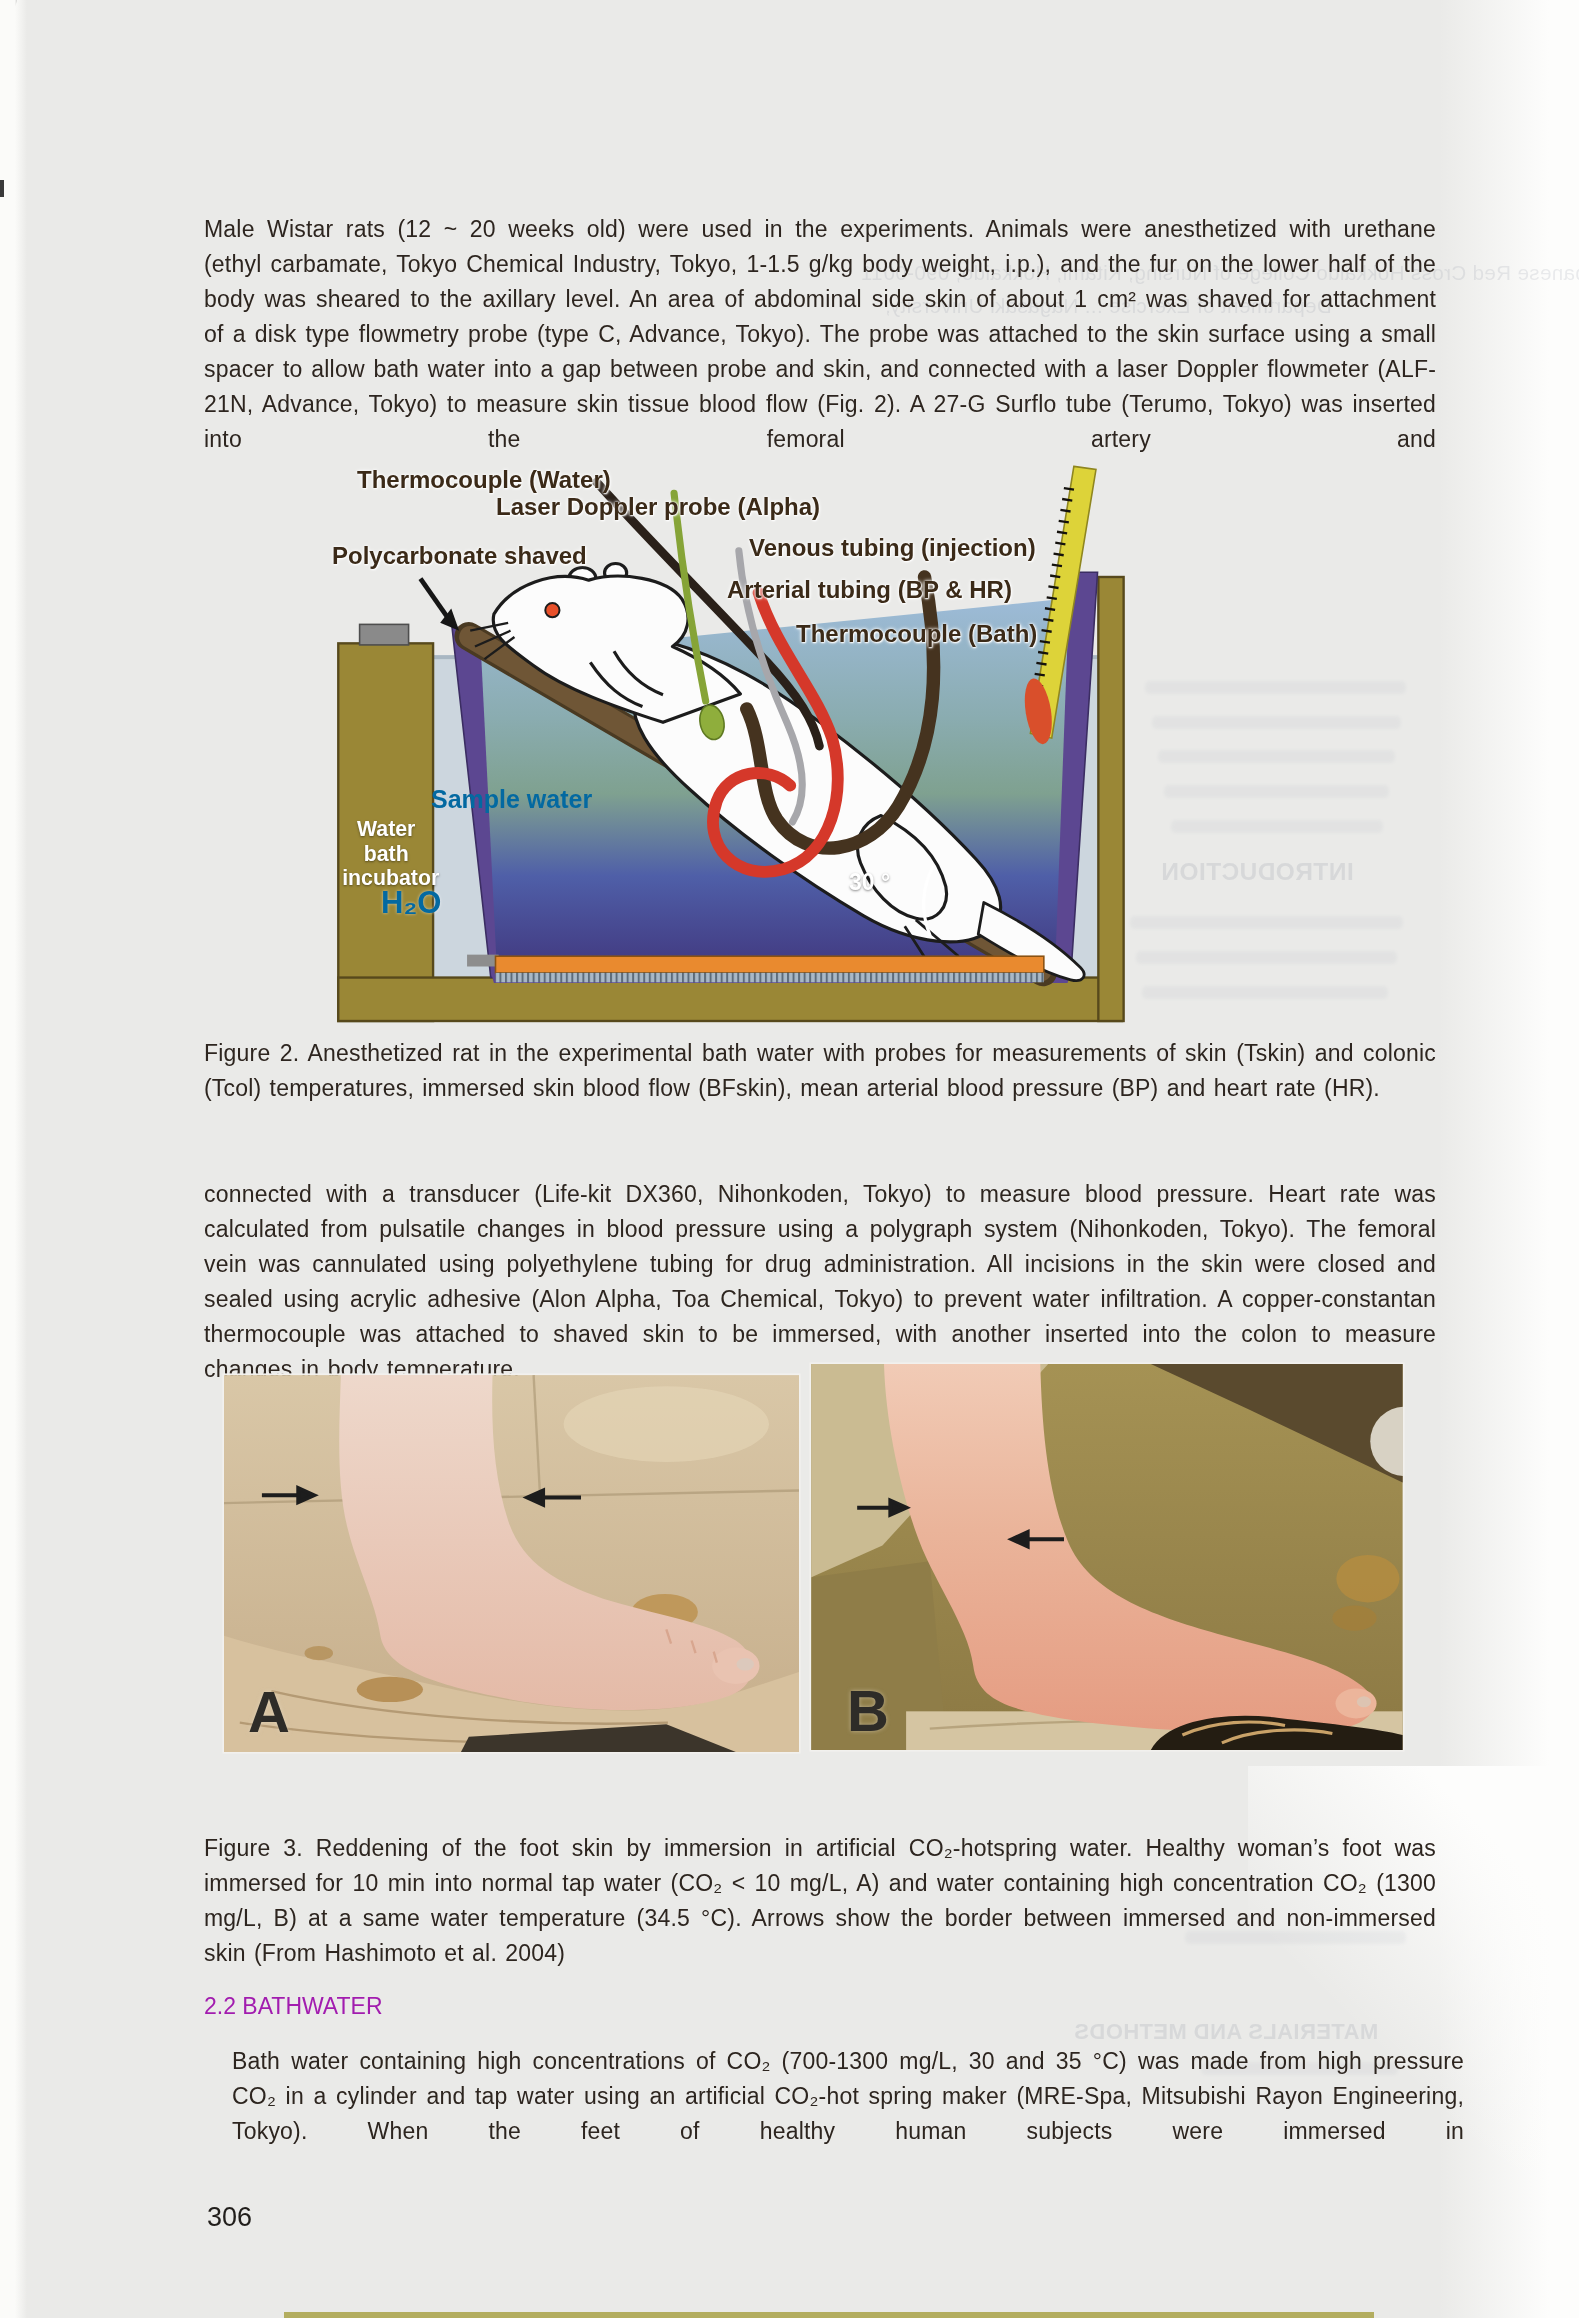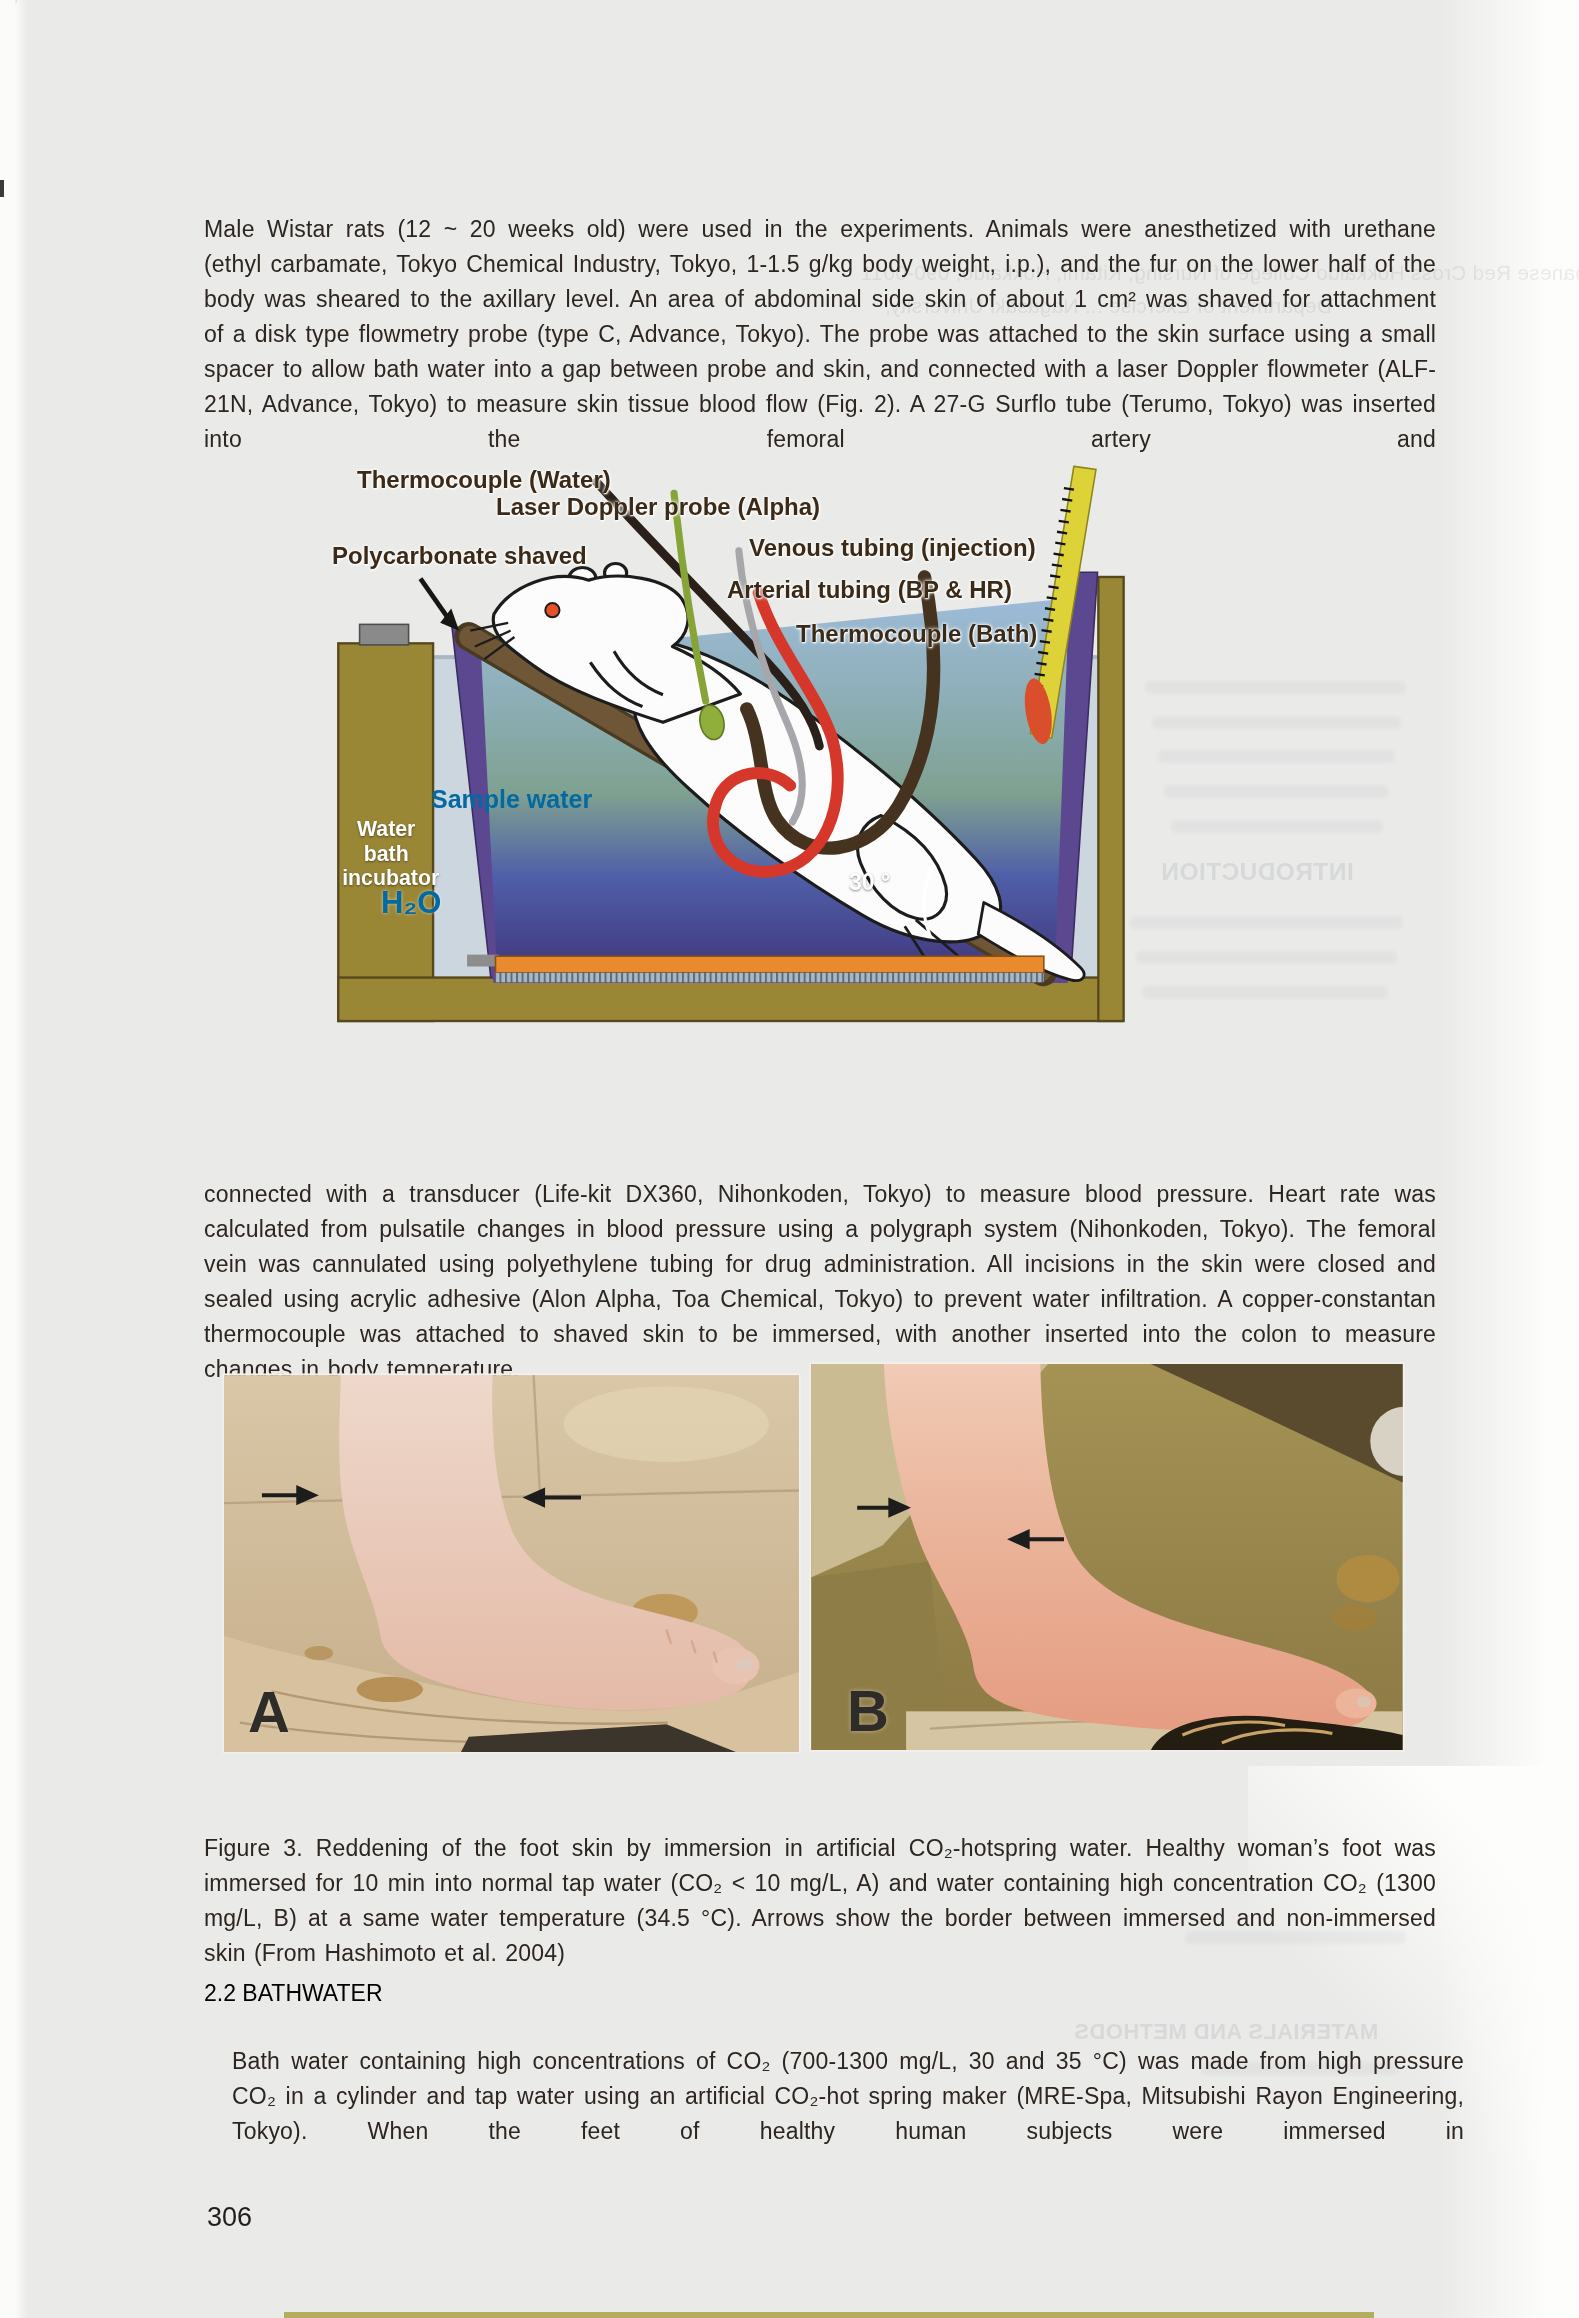--- a/index.html
+++ b/index.html
@@ -26,21 +26,21 @@
     position:absolute;left:204px;width:1232px;
     font-size:23px;line-height:35px;letter-spacing:0.2px;word-spacing:2px;
     text-align:justify;color:#2d251f;
   }
   .para.full-last{text-align-last:justify;}
   .caption{
     position:absolute;left:204px;width:1232px;
     font-size:23px;line-height:35px;letter-spacing:0.2px;word-spacing:1.6px;
     text-align:justify;color:#2d251f;
   }
-  .heading{position:absolute;left:204px;font-size:23px;color:#000000;}
+  .heading{position:absolute;left:204px;font-size:23px;color:#a21caf;margin-top:13px;}
   .page-number{position:absolute;left:207px;top:2202px;font-size:27px;color:#211e1b;}
 
   
   #fig2{position:absolute;left:328px;top:460px;width:798px;height:565px;}
   #fig2 svg{position:absolute;left:0;top:0;}
   .fig-label{
     position:absolute;font-weight:bold;font-size:24px;color:#3b2a18;white-space:nowrap;
     text-shadow:0 0 4px #fff,0 0 2.4px #fff,0.8px 0.8px 1.6px #fff;
   }
   .fig-label.white{color:#fff;text-shadow:0 0.8px 2.4px rgba(0,0,0,.45);}
@@ -173,20 +173,21 @@
     <div class="fig-label dark-inside" style="left:103px;top:325px;font-size:25px;">Sample water</div>
     <div class="fig-label white" style="left:14.2px;top:357px;width:88px;text-align:center;font-size:21.3px;line-height:24.5px;">
       <div>Water</div>
       <div>bath</div>
       <div>incubator</div>
     </div>
     <div class="fig-label dark-inside" style="left:53px;top:425px;font-size:31px;text-shadow:0 0 3.2px rgba(255,255,255,.6);">H₂O</div>
     <div class="fig-label white" style="left:521px;top:409px;font-size:23px;">30 °</div>
   </div>
 
+  <div class="caption" style="top:1036px;">Figure 2. Anesthetized rat in the experimental bath water with probes for measurements of skin (Tskin) and colonic (Tcol) temperatures, immersed skin blood flow (BFskin), mean arterial blood pressure (BP) and heart rate (HR).</div>
 
   <div class="para" style="top:1177px;">connected with a transducer (Life-kit DX360, Nihonkoden, Tokyo) to measure blood pressure. Heart rate was calculated from pulsatile changes in blood pressure using a polygraph system (Nihonkoden, Tokyo). The femoral vein was cannulated using polyethylene tubing for drug administration. All incisions in the skin were closed and sealed using acrylic adhesive (Alon Alpha, Toa Chemical, Tokyo) to prevent water infiltration. A copper-constantan thermocouple was attached to shaved skin to be immersed, with another inserted into the colon to measure changes in body temperature.</div>
 
   <div class="photo" style="left:224px;top:1375px;width:575px;height:377px;">
     <svg width="575" height="377" viewBox="0 0 728 477">
       <defs>
         <linearGradient id="bgA" x1="0" y1="0" x2="0" y2="1">
           <stop offset="0" stop-color="#d9c7a7"></stop>
             <stop offset="1" stop-color="#c6ae8b"></stop>
         </linearGradient>

